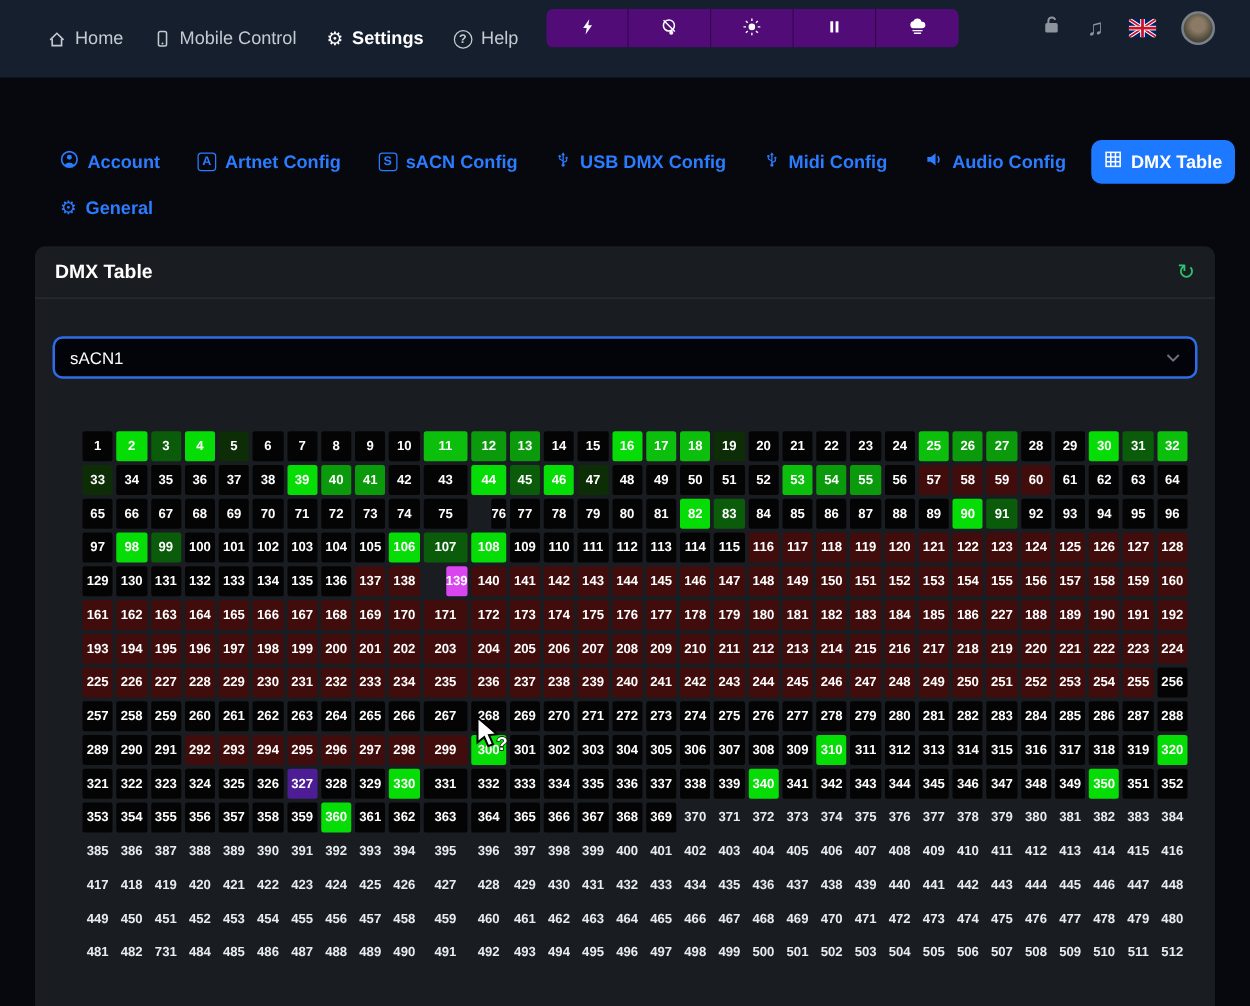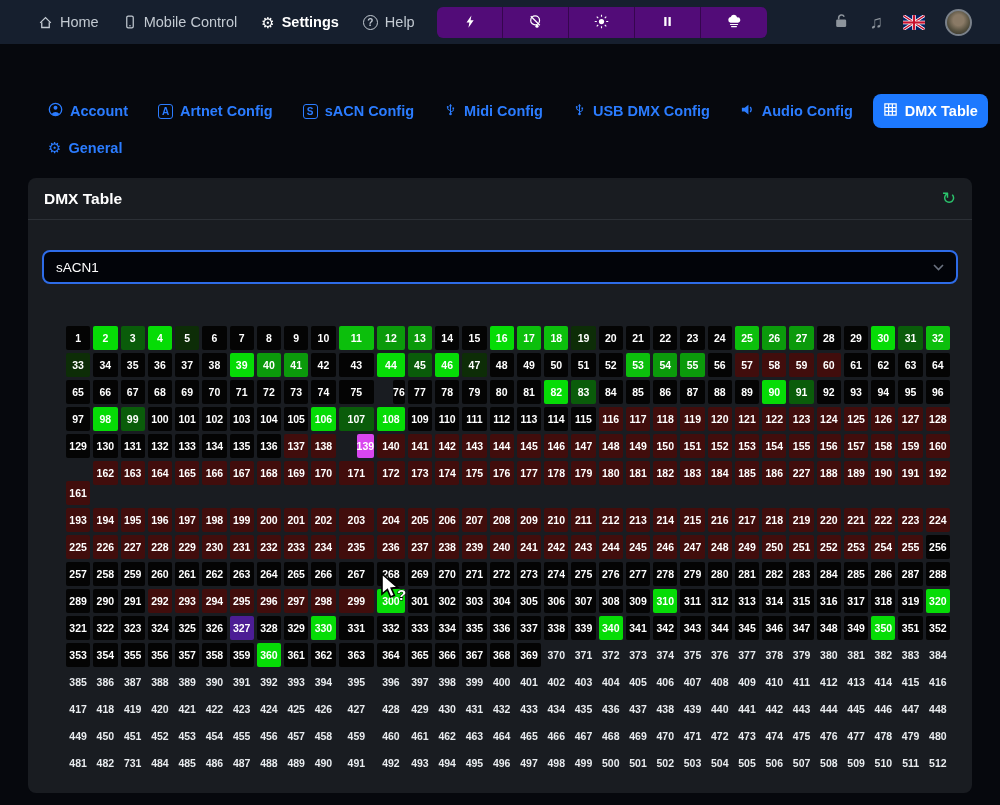--- a/index.html
+++ b/index.html
@@ -3,21 +3,21 @@
 <meta charset="utf-8">
 <style>
   * { box-sizing: border-box; margin: 0; padding: 0; }
   html,body { width:1000px; height:805px; }
   body {
     background:#06080d;
     font-family:"Liberation Sans","DejaVu Sans",sans-serif;
     color:#fff; overflow:hidden; position:relative;
   }
   
-  .navbar{ height:44px; background:#161f2e; display:flex; align-items:center;
+  .navbar{ height:62px; background:#161f2e; display:flex; align-items:center;
            padding:0 0 0 38px; position:relative; }
   .nav-left{ display:flex; align-items:center; gap:24px; }
   .nav-item{ display:flex; align-items:center; gap:7px; color:#c3cad2;
              font-size:14.5px; cursor:pointer; }
   .nav-item.active{ color:#fff; font-weight:700; }
   .nav-item svg, .nav-item .glyph{ display:block; }
   .glyph{ font-size:15px; line-height:1; }
   .qcircle{ width:15px; height:15px; border:1.5px solid currentColor; border-radius:50%;
             display:flex; align-items:center; justify-content:center;
             font-size:10px; font-weight:700; }
@@ -185,33 +185,33 @@
     <a class="tab">
       <span><svg width="13" height="15" viewBox="0 0 16 16" stroke="currentColor" fill="currentColor">
           <circle cx="8" cy="13.6" r="1.6" stroke="none"></circle>
           <path d="M8 13V2.6" stroke-width="1.3" fill="none"></path>
           <path d="M8 1l-1.9 3h3.8z" stroke="none"></path>
           <path d="M8 9.6 4.6 7.6V5.8" stroke-width="1.2" fill="none"></path>
           <circle cx="4.6" cy="4.8" r="1.2" stroke="none"></circle>
           <path d="M8 11.4 11.4 9.4V7.6" stroke-width="1.2" fill="none"></path>
           <rect x="10.4" y="5.5" width="2" height="2" stroke="none"></rect>
         </svg></span>
-      <span>Midi Config</span>
+      <span>USB DMX Config</span>
     </a>
     <a class="tab">
       <span><svg width="13" height="15" viewBox="0 0 16 16" stroke="currentColor" fill="currentColor">
           <circle cx="8" cy="13.6" r="1.6" stroke="none"></circle>
           <path d="M8 13V2.6" stroke-width="1.3" fill="none"></path>
           <path d="M8 1l-1.9 3h3.8z" stroke="none"></path>
           <path d="M8 9.6 4.6 7.6V5.8" stroke-width="1.2" fill="none"></path>
           <circle cx="4.6" cy="4.8" r="1.2" stroke="none"></circle>
           <path d="M8 11.4 11.4 9.4V7.6" stroke-width="1.2" fill="none"></path>
           <rect x="10.4" y="5.5" width="2" height="2" stroke="none"></rect>
         </svg></span>
-      <span>USB DMX Config</span>
+      <span>Midi Config</span>
     </a>
     <a class="tab">
       <span><svg width="15" height="15" viewBox="0 0 16 16" fill="currentColor">
           <path d="M2 6h3l4-3.2v10.4L5 10H2z"></path>
           <path d="M10.8 5.3a3.8 3.8 0 0 1 0 5.4" fill="none" stroke="currentColor" stroke-width="1.4"></path>
         </svg></span>
       <span>Audio Config</span>
     </a>
     <a class="tab active" style="background: rgb(29, 121, 255);">
       <span><svg width="15" height="15" viewBox="0 0 16 16" fill="none" stroke="currentColor" stroke-width="1.3">
@@ -392,21 +392,21 @@
         <div class="cell" style="background: rgb(65, 13, 12);">151</div>
         <div class="cell" style="background: rgb(65, 13, 12);">152</div>
         <div class="cell" style="background: rgb(65, 13, 12);">153</div>
         <div class="cell" style="background: rgb(65, 13, 12);">154</div>
         <div class="cell" style="background: rgb(65, 13, 12);">155</div>
         <div class="cell" style="background: rgb(65, 13, 12);">156</div>
         <div class="cell" style="background: rgb(65, 13, 12);">157</div>
         <div class="cell" style="background: rgb(65, 13, 12);">158</div>
         <div class="cell" style="background: rgb(65, 13, 12);">159</div>
         <div class="cell" style="background: rgb(65, 13, 12);">160</div>
-        <div class="cell" style="background: rgb(65, 13, 12); margin-top: 20px;">161</div>
+        <div class="cell" style="background: rgb(65, 13, 12);">161</div>
         <div class="cell" style="background: rgb(65, 13, 12);">162</div>
         <div class="cell" style="background: rgb(65, 13, 12);">163</div>
         <div class="cell" style="background: rgb(65, 13, 12);">164</div>
         <div class="cell" style="background: rgb(65, 13, 12);">165</div>
         <div class="cell" style="background: rgb(65, 13, 12);">166</div>
         <div class="cell" style="background: rgb(65, 13, 12);">167</div>
         <div class="cell" style="background: rgb(65, 13, 12);">168</div>
         <div class="cell" style="background: rgb(65, 13, 12);">169</div>
         <div class="cell" style="background: rgb(65, 13, 12);">170</div>
         <div class="cell" style="background: rgb(65, 13, 12);">171</div>

